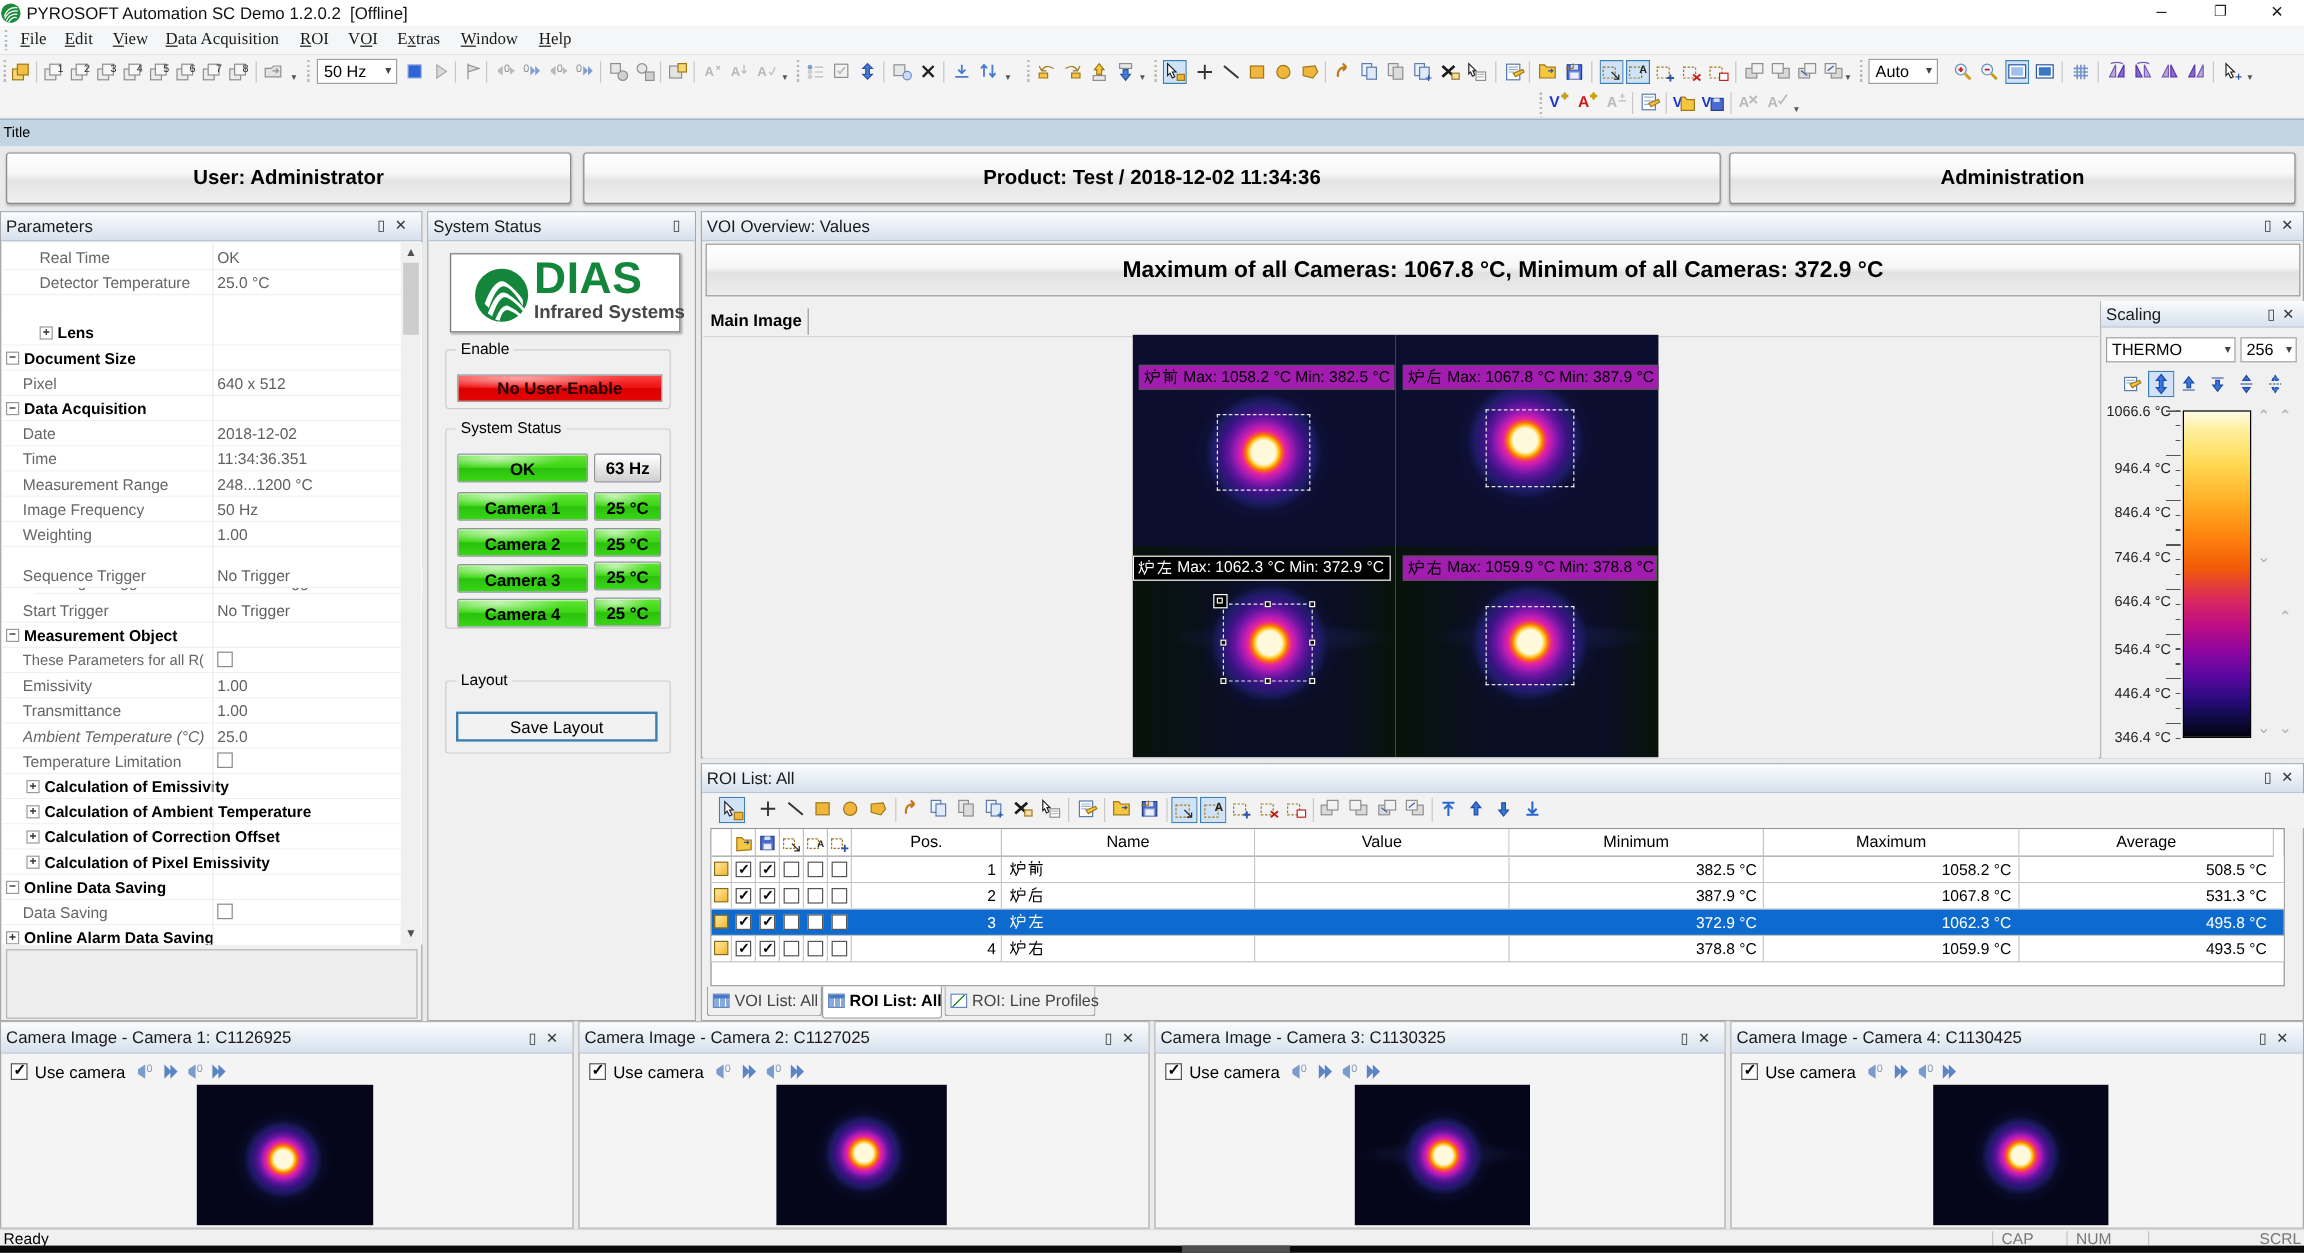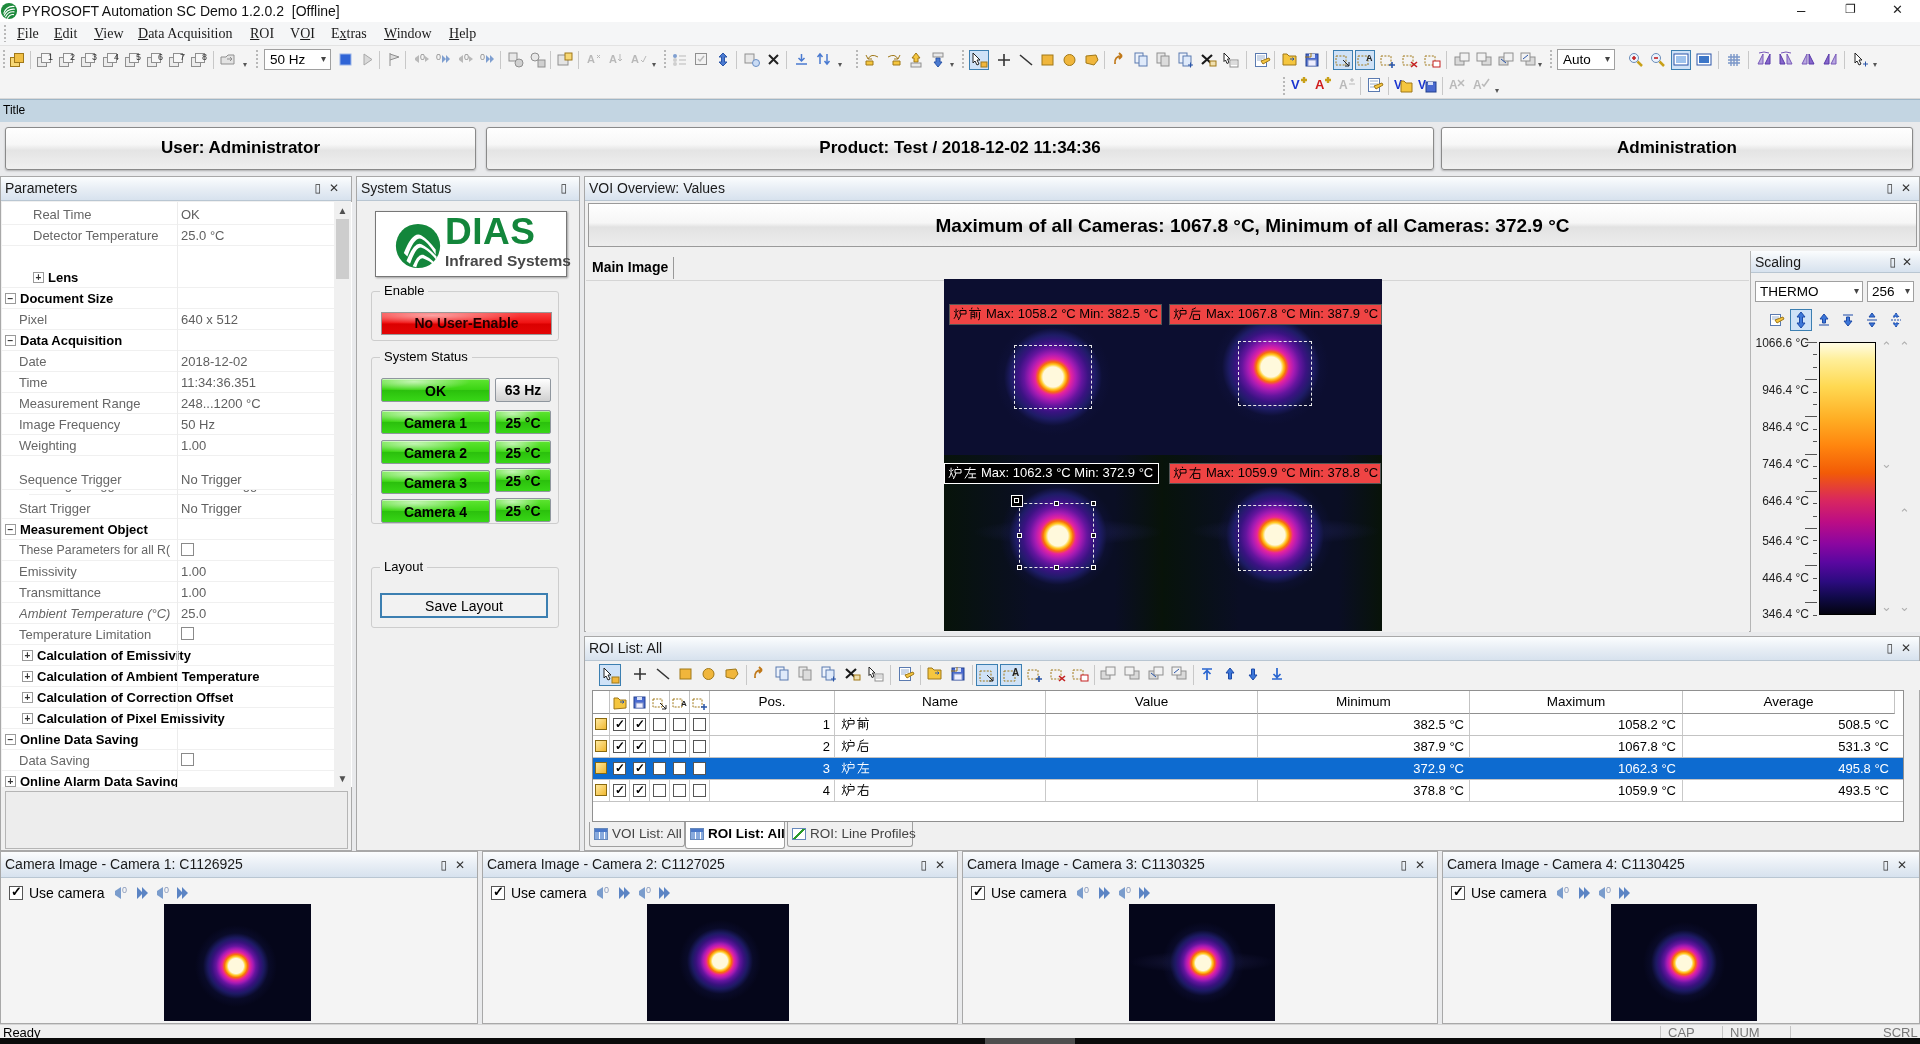--- a/index.html
+++ b/index.html
@@ -41,21 +41,21 @@
 .grp .gl { position:absolute; left:8px; top:-9px; background:#f0f0f0; padding:0 4px; font-size:13px; }
 .greenbtn { position:absolute; font-size:14px; border:1px solid #8f969e; border-radius:2px; background:radial-gradient(ellipse 70% 55% at 30% 12%, rgba(255,255,255,0.65), rgba(255,255,255,0) 75%), linear-gradient(180deg,#5fe532 0%,#3bd513 48%,#2bc00d 52%,#38d716 100%); text-align:center; font-weight:bold; box-shadow:inset 0 1px 0 rgba(255,255,255,.5); }
 
 .quad { position:absolute; width:219px; height:176px; }
 .blob { position:absolute; width:120px; height:120px;
   background:radial-gradient(circle 60px at 50% 50%, #fff9dc 0px 10px, #ffc824 12.5px, #f8700a 15px, #e8239f 18px, #a81bb4 23px, #64159e 29px, #3a1382 35px, #1e1c66 42px, rgba(16,18,64,0.4) 49px, rgba(10,11,40,0) 58px); }
 .roibox { position:absolute; border:1px dashed #e8e8e8; }
 .roibox.sel::before { content:""; position:absolute; left:-9px; top:-9px; width:10px; height:10px; border:1px solid #fff; background:#000; }
 .roibox.sel::after { content:""; position:absolute; left:-6.5px; top:-6.5px; width:3px; height:3px; border:1px solid #fff; background:#000; }
 .hnd { position:absolute; width:5px; height:5px; background:#111; border:1px solid #fff; }
-.imlabel { position:absolute; height:21px; background:#ef4444; border:1px solid #555; color:#000; font-size:13px; white-space:nowrap; padding:2px 0 0 3px; overflow:hidden; }
+.imlabel { position:absolute; height:21px; background:#a21caf; border:1px solid #555; color:#000; font-size:13px; white-space:nowrap; padding:2px 0 0 3px; overflow:hidden; }
 .imlabel.dark { background:#000; color:#fff; border:1px solid #fff; }
 .imlabel span { position:relative; top:-3px; margin-left:3px; }
 .cjk { width:14px; height:14px; display:inline-block; margin-right:1px; }
 .combo { position:absolute; height:21px; background:#fff; border:1px solid #a0a0a0; font-size:13.5px; padding:2px 0 0 4px; }
 .combo .ca { position:absolute; right:3px; top:3px; font-size:10px; color:#444; }
 .tlab { position:absolute; left:0; width:58px; text-align:right; font-size:12px; color:#222; }
 .sarr { position:absolute; font-size:13px; color:#b0b0b0; }
 .sep { position:absolute; width:1px; background:#c8c8c8; }
 .ti { position:absolute; width:20px; height:20px; }
 .grip { position:absolute; width:3px; height:20px; background:repeating-linear-gradient(180deg,#b8b8b8 0 2px,transparent 2px 4px); width:2px; }

